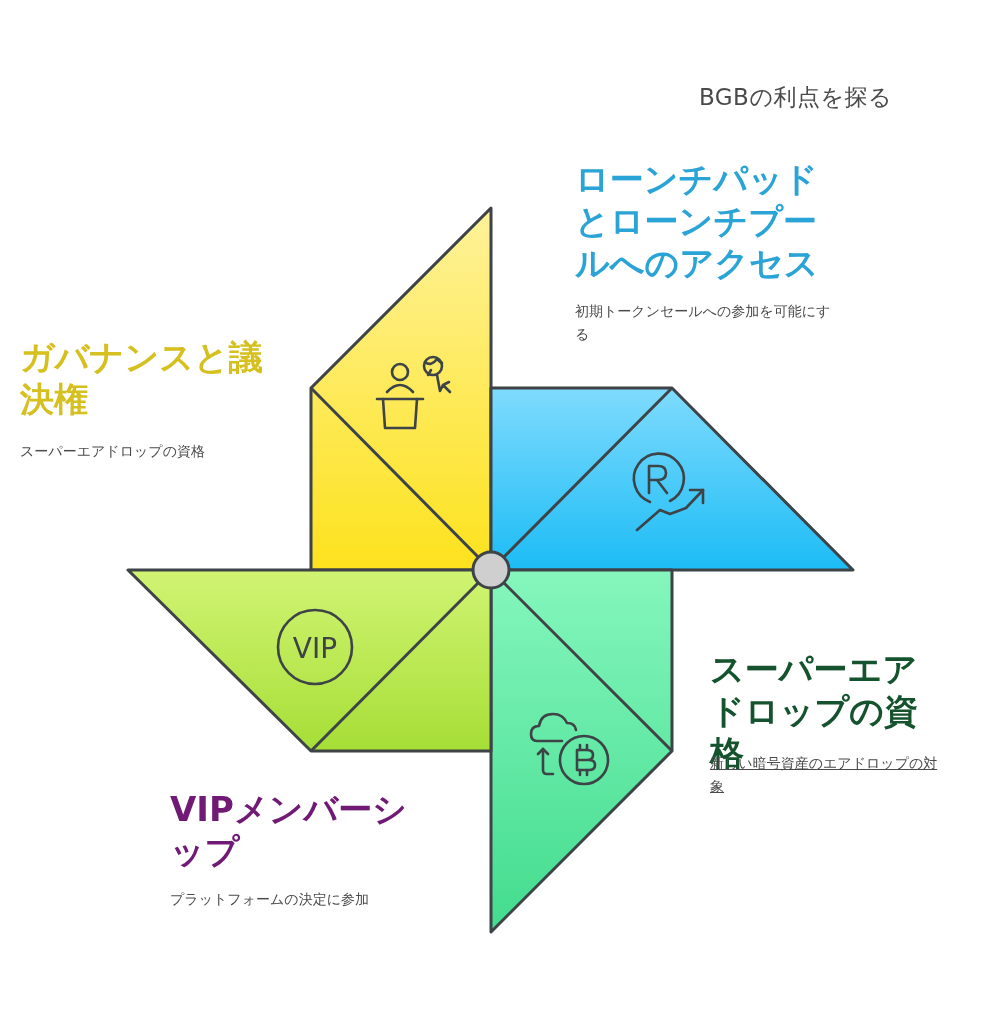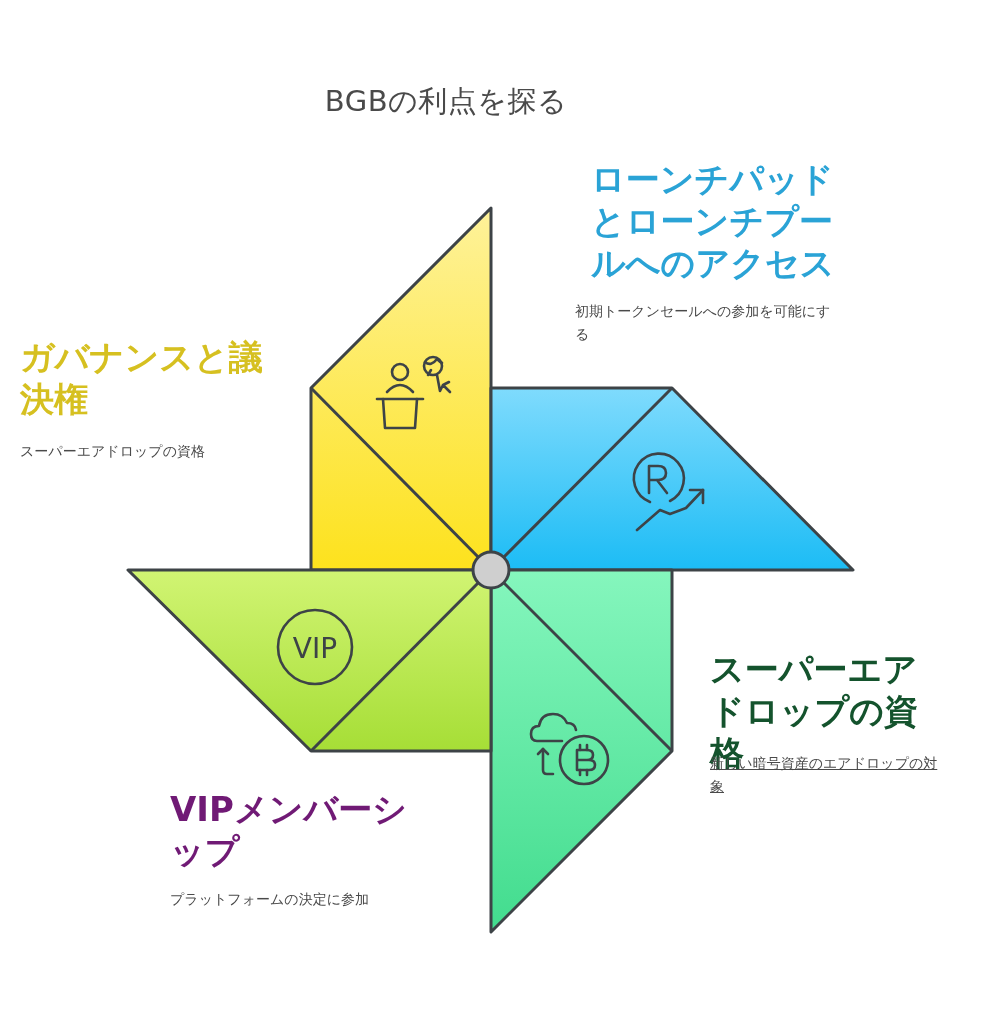--- a/index.html
+++ b/index.html
@@ -1,24 +1,24 @@
 <!DOCTYPE html>
 <html><head>
 <meta charset="utf-8">
 <style>
   html, body { margin: 0; padding: 0; background: #ffffff; }
   body { width: 983px; height: 1024px; position: relative; overflow: hidden;
          font-family: "DejaVu Sans", "Liberation Sans", sans-serif; }
-  .title { position: absolute; left: 0; width: 892px; top: 82px; text-align: center;
-           font-size: 29px; color: #4a4a4a; letter-spacing: 0.5px; }
+  .title { position: absolute; left: 0; width: 892px; top: 82px; text-align: right;
+           font-size: 23px; color: #4a4a4a; letter-spacing: 0.5px; }
   .heading { position: absolute; font-weight: bold; font-size: 34px; line-height: 42px; }
   .desc { position: absolute; font-size: 14px; line-height: 23px; color: #4a4a4a; }
   .right { text-align: left; }
   .left { text-align: left; }
-  #h-launch { left: 575px; top: 158px; width: 260px; color: #2aa3d6; margin-left: 16px; }
+  #h-launch { left: 575px; top: 158px; width: 260px; color: #2aa3d6; }
   #d-launch { left: 575px; top: 300px; width: 260px; }
   #h-gov { left: 20px; top: 336px; width: 255px; color: #d6c020; }
   #d-gov { left: 20px; top: 440px; width: 255px; }
   #h-air { left: 710px; top: 648px; width: 240px; color: #14532d; }
   #d-air { left: 710px; top: 752px; width: 240px; text-decoration: underline; }
   #h-vip { left: 170px; top: 788px; width: 240px; color: #701a75; }
   #d-vip { left: 170px; top: 888px; width: 240px; }
   svg.wheel { position: absolute; left: 0; top: 0; }
 </style>
 </head>

